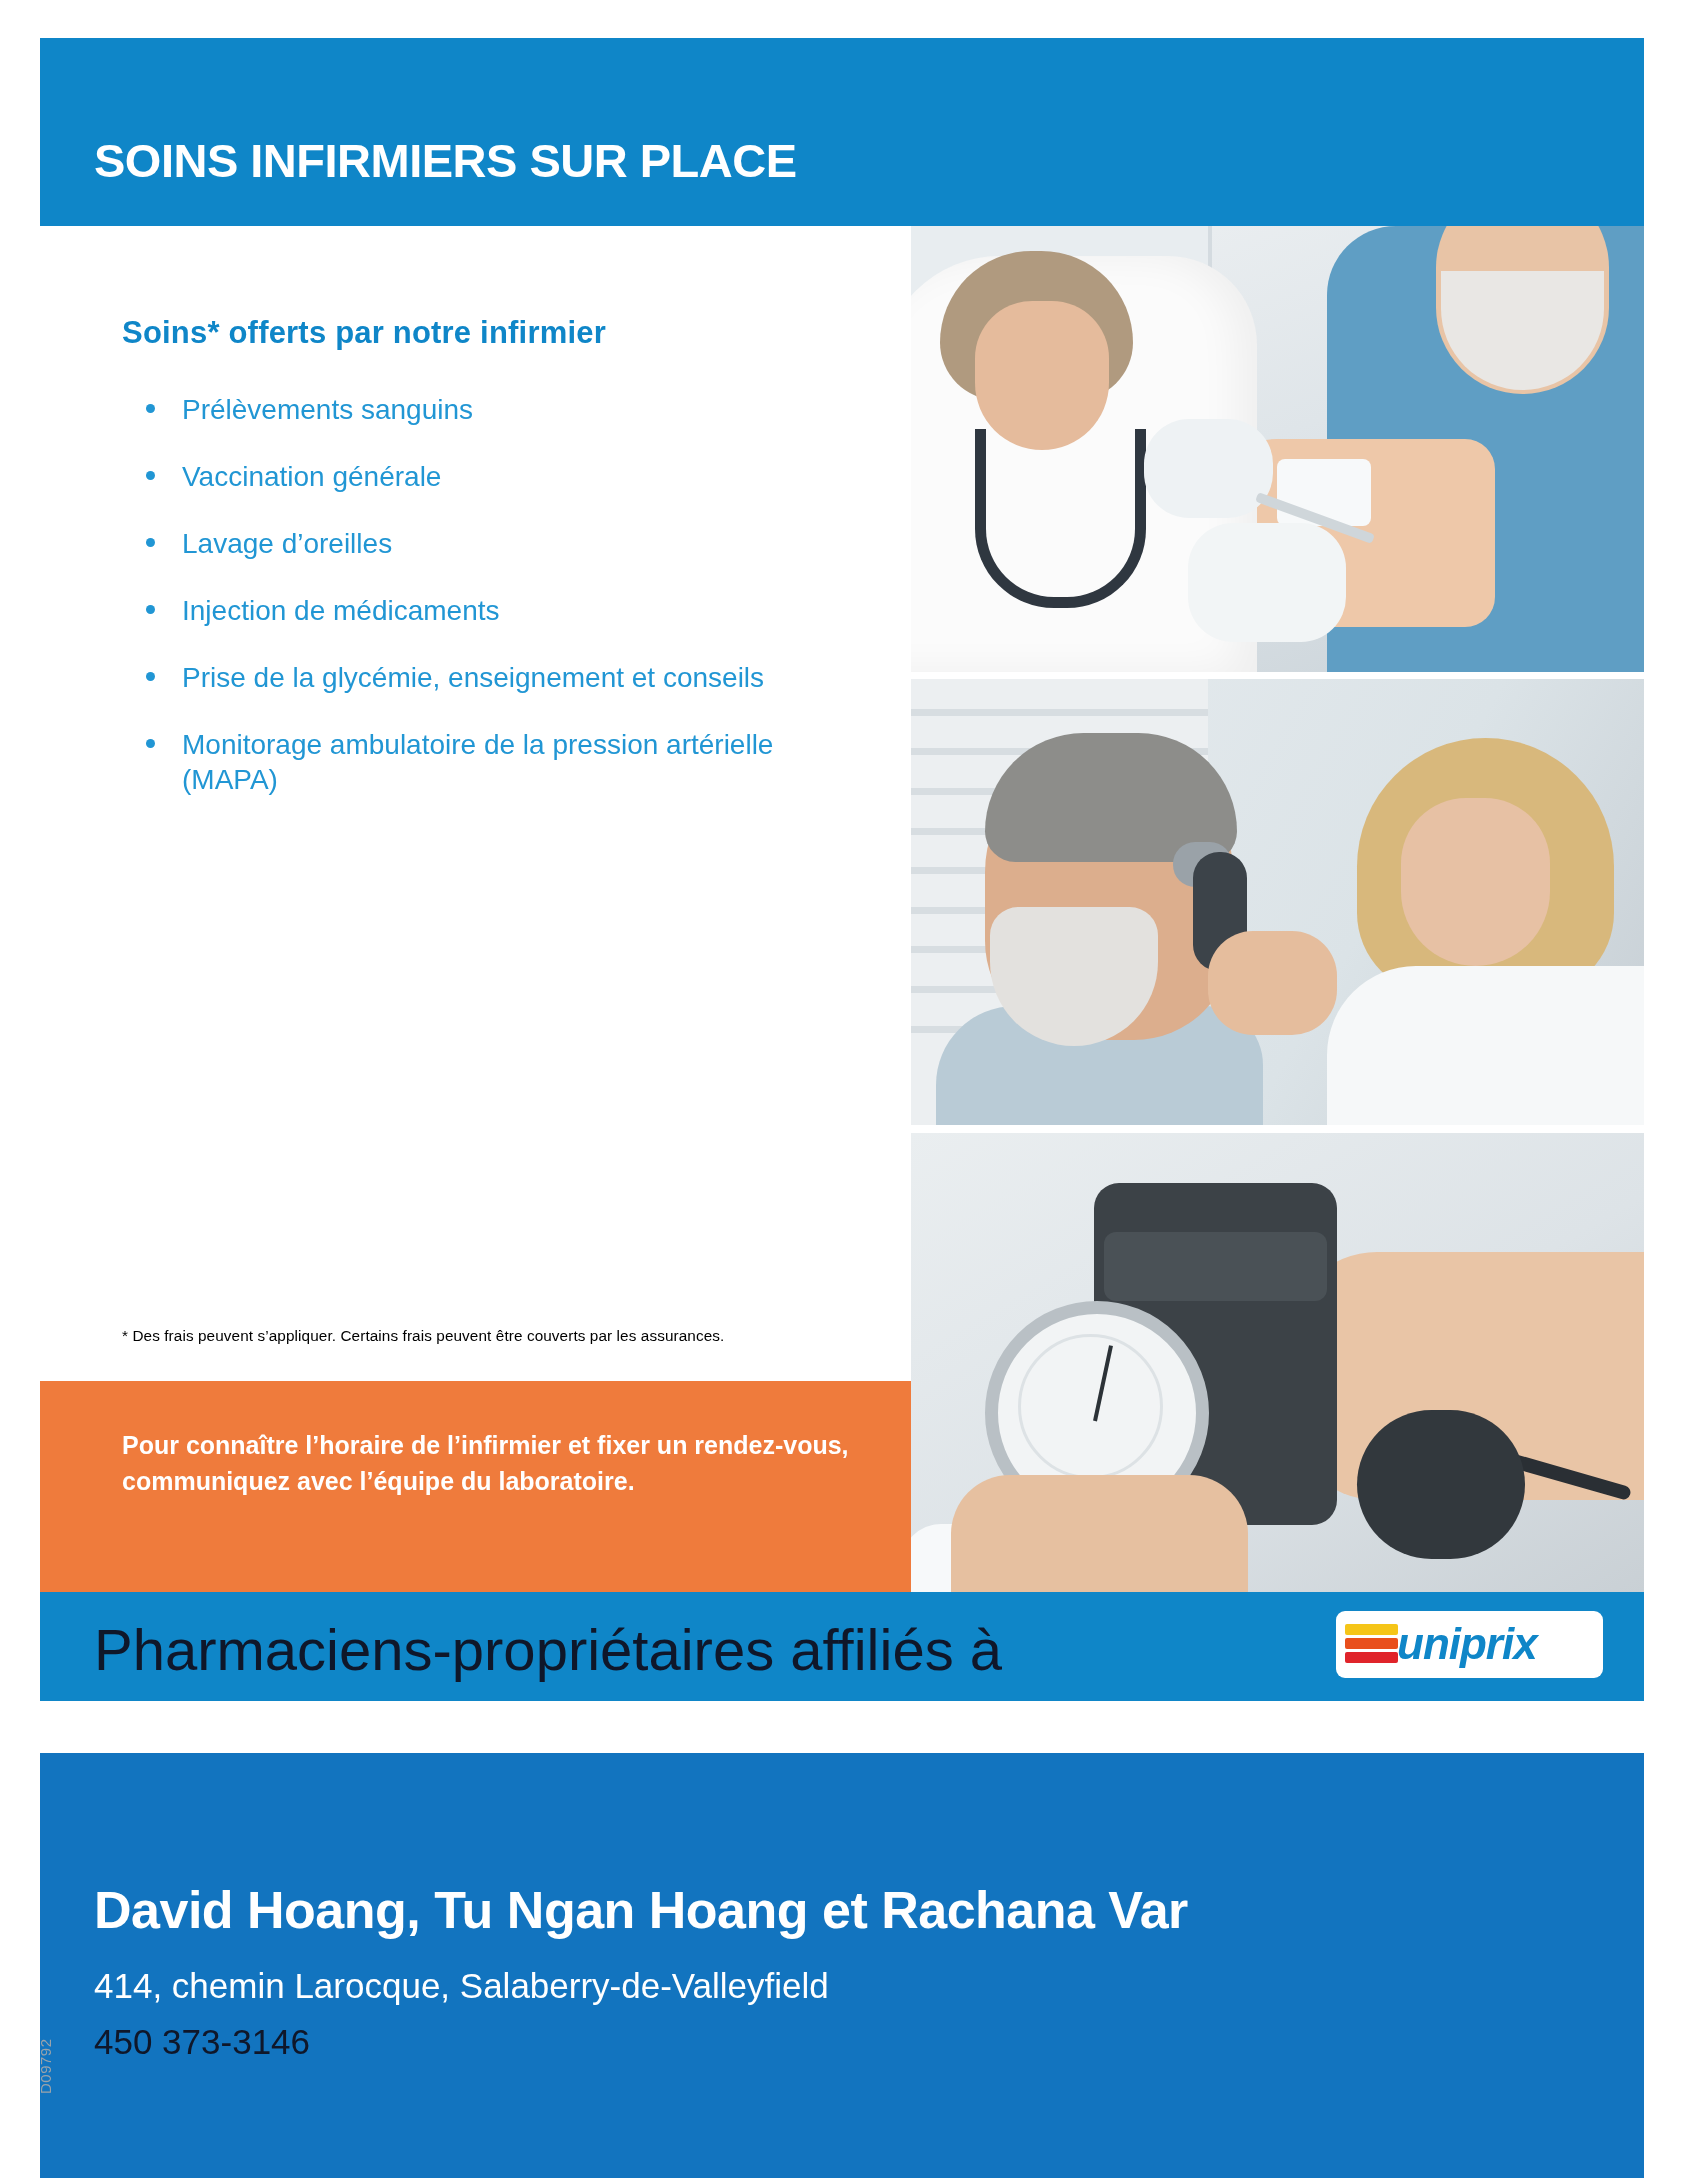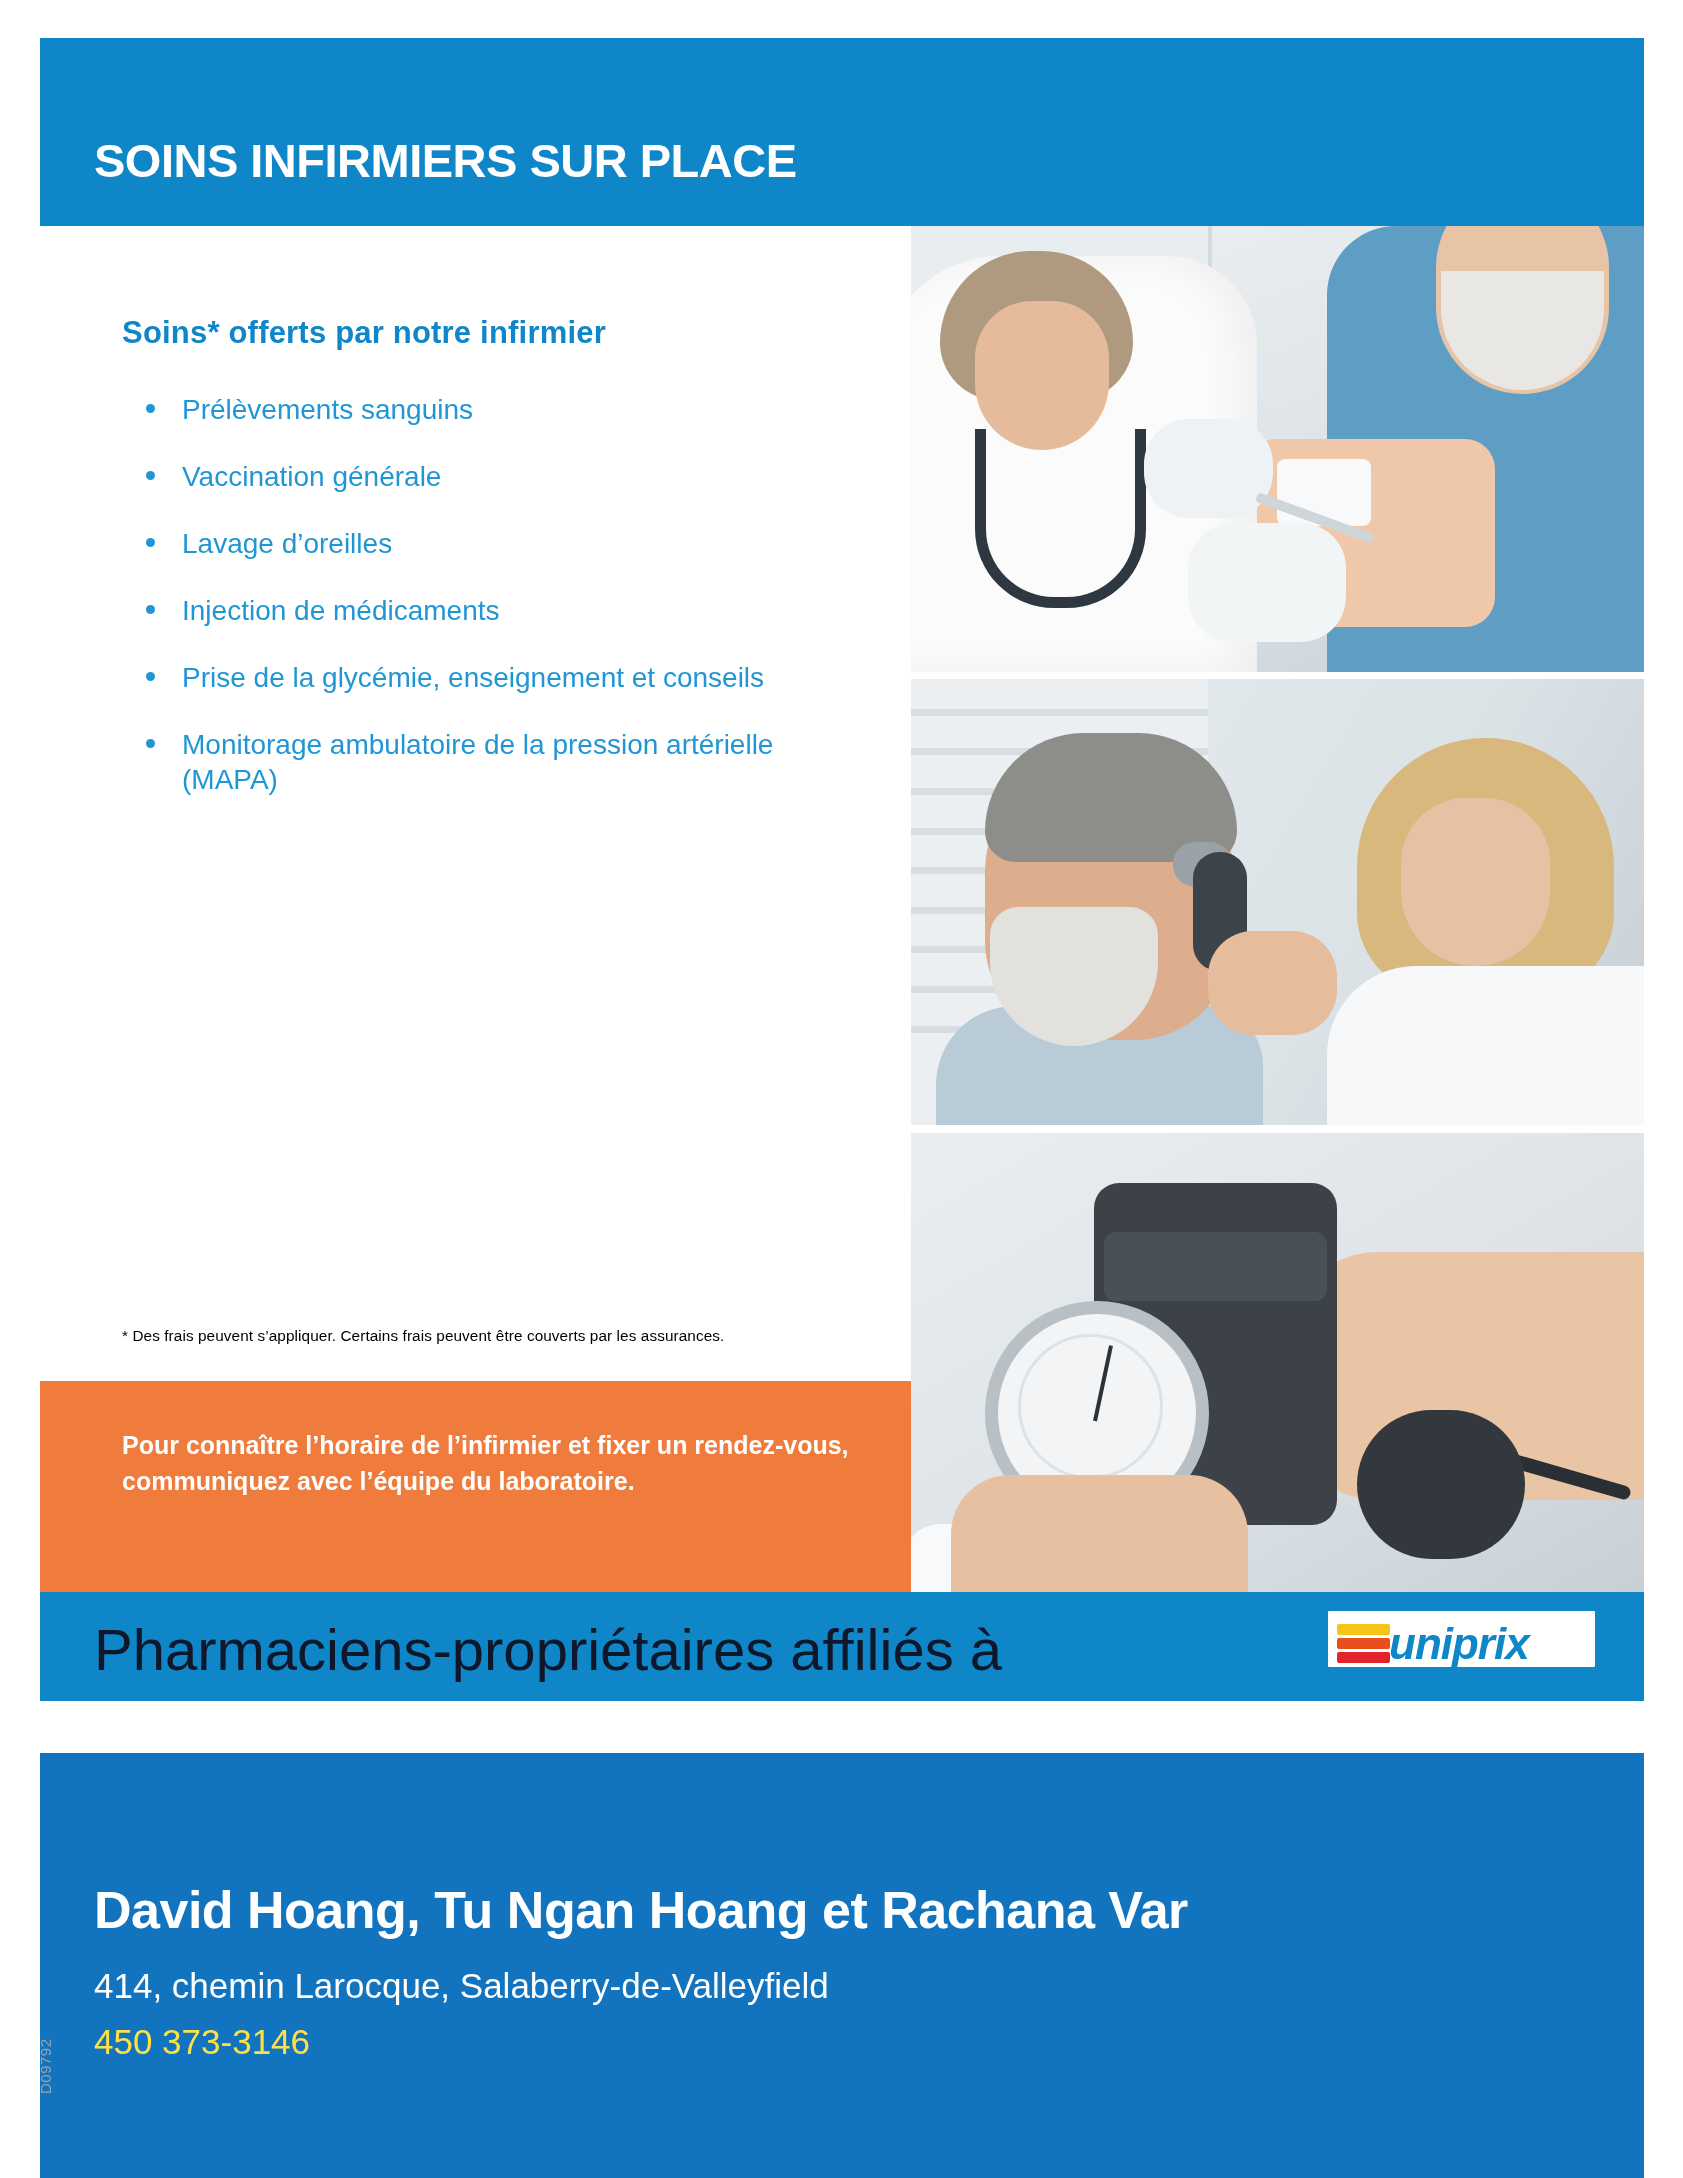--- a/index.html
+++ b/index.html
@@ -197,26 +197,26 @@
     position: absolute;
     left: 54px;
     top: 24px;
     font-size: 58px;
     color: #0f172a;
     font-weight: 400;
     white-space: nowrap;
   }
   .logo {
     position: absolute;
-    right: 49px;
+    right: 41px;
     top: 19px;
     width: 267px;
-    height: 56px;
+    height: 67px;
     background: #ffffff;
-    border-radius: 1px;
+    border-radius: 9px;
     overflow: hidden;
   }
   .logo-stripes {
     position: absolute;
     left: 9px;
     top: 13px;
     width: 53px;
     height: 40px;
   }
   .logo-stripes .s {
@@ -275,21 +275,21 @@
     top: 213px;
     font-size: 35px;
     color: #ffffff;
     white-space: nowrap;
   }
   .phone {
     position: absolute;
     left: 54px;
     top: 269px;
     font-size: 35px;
-    color: #fde047;
+    color: #0f172a;
     white-space: nowrap;
   }
 
   .doccode {
     position: absolute;
     left: 14px;
     bottom: 51px;
     font-size: 15px;
     color: #9aa3ab;
     transform: rotate(-90deg);

